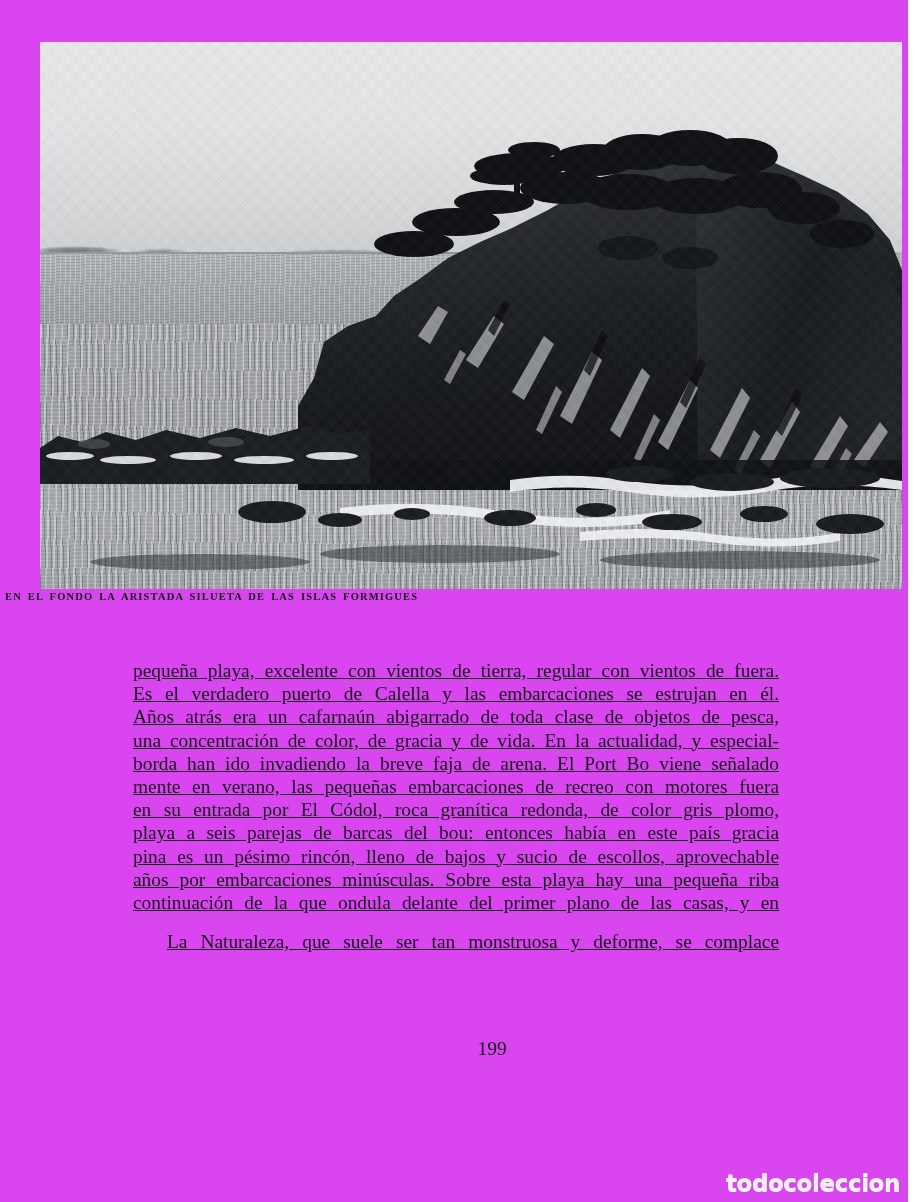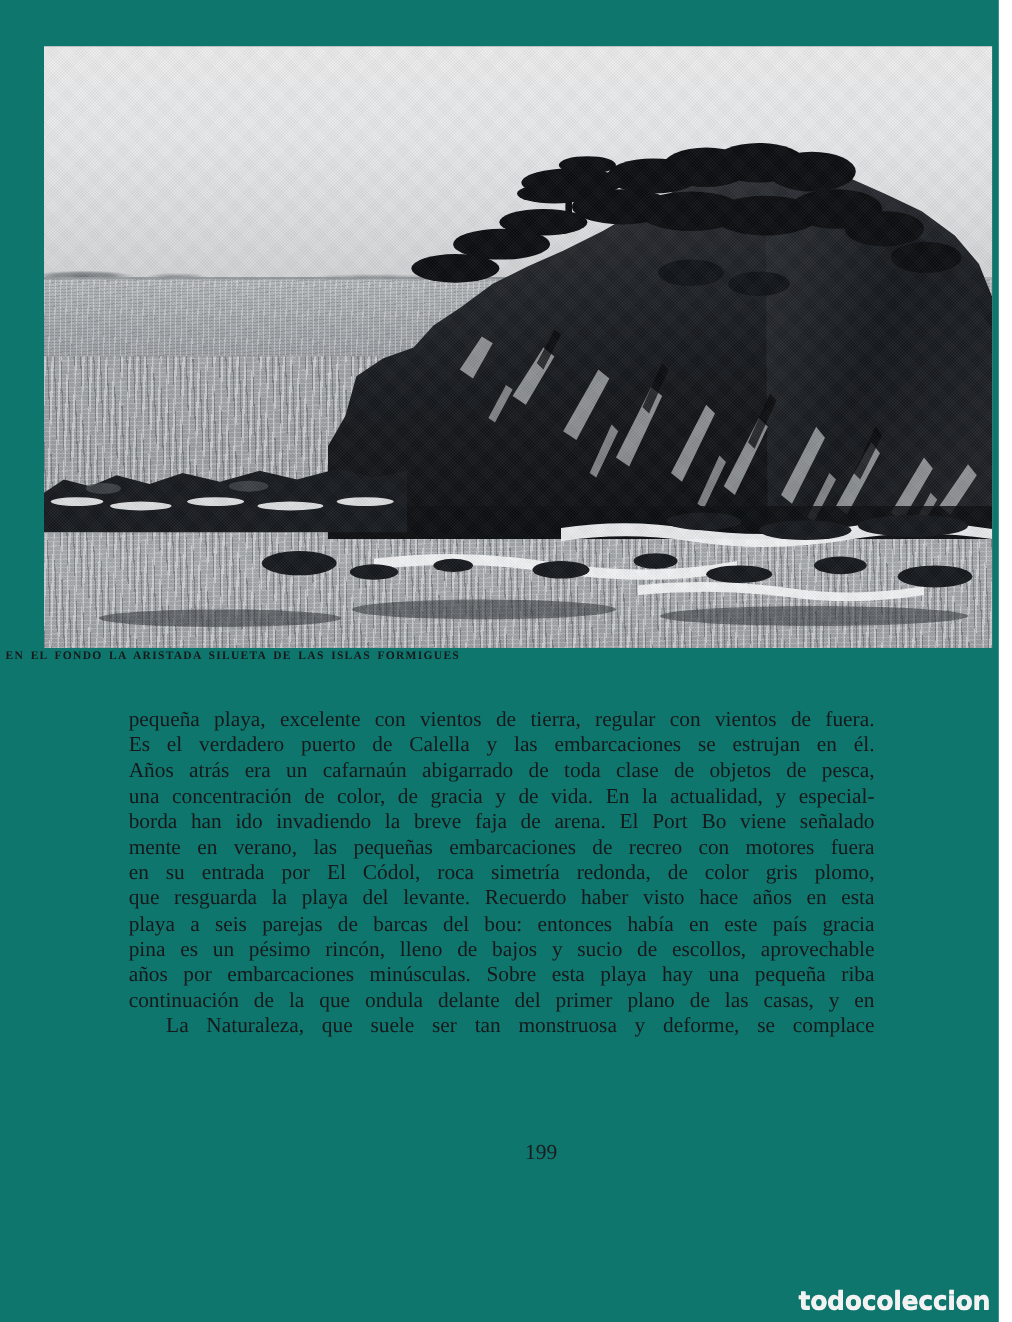--- a/index.html
+++ b/index.html
@@ -14,21 +14,21 @@
     overflow: hidden;
     font-family: "Liberation Serif", "DejaVu Serif", serif;
     color: #111111;
   }
 
   
   #page-sheet {
     position: absolute;
     left: 0; top: 0;
     width: 908px; height: 1202px;
-    background: #0f766e;
+    background: #d946ef;
   }
 
   
   #photo-figure {
     position: absolute;
     left: 0px;
     top: 26px;
     width: 862px;
     height: 547px;
   }
@@ -152,21 +152,21 @@
     position: absolute;
     left: 117px;
     top: 643px;
     width: 678px;
     font-size: 19.4px;
     line-height: 23.2px;
     color: #16181a;
     text-align: justify;
     text-align-last: left;
   }
-  #body-text p { margin: 0; }
+  #body-text p { margin: 16px; text-decoration: underline; }
 
   
   .tline {
     display: block;
     text-align: justify;
     text-align-last: justify;
     height: 23.2px;
     white-space: nowrap;
   }
   .tline.last { text-align-last: left; }
@@ -352,22 +352,21 @@
   <div id="photo-caption">EN EL FONDO LA ARISTADA SILUETA DE LAS ISLAS FORMIGUES</div>
 
   <div id="body-text">
     <p>
       <span class="tline">pequeña playa, excelente con vientos de tierra, regular con vientos de fuera.</span>
       <span class="tline">Es el verdadero puerto de Calella y las embarcaciones se estrujan en él.</span>
       <span class="tline">Años atrás era un cafarnaún abigarrado de toda clase de objetos de pesca,</span>
       <span class="tline">una concentración de color, de gracia y de vida. En la actualidad, y especial-</span>
       <span class="tline">borda han ido invadiendo la breve faja de arena. El Port Bo viene señalado</span>
       <span class="tline">mente en verano, las pequeñas embarcaciones de recreo con motores fuera</span>
-      <span class="tline">en su entrada por El Códol, roca simetría redonda, de color gris plomo,</span>
-      <span class="tline">que resguarda la playa del levante. Recuerdo haber visto hace años en esta</span>
+      <span class="tline">en su entrada por El Códol, roca granítica redonda, de color gris plomo,</span>
       <span class="tline">playa a seis parejas de barcas del bou: entonces había en este país gracia</span>
       <span class="tline">pina es un pésimo rincón, lleno de bajos y sucio de escollos, aprovechable</span>
       <span class="tline">años por embarcaciones minúsculas. Sobre esta playa hay una pequeña riba</span>
       <span class="tline">continuación de la que ondula delante del primer plano de las casas, y en</span>
     </p>
     <p>
       <span class="tline indent">La Naturaleza, que suele ser tan monstruosa y deforme, se complace</span>
     </p>
   </div>
 

